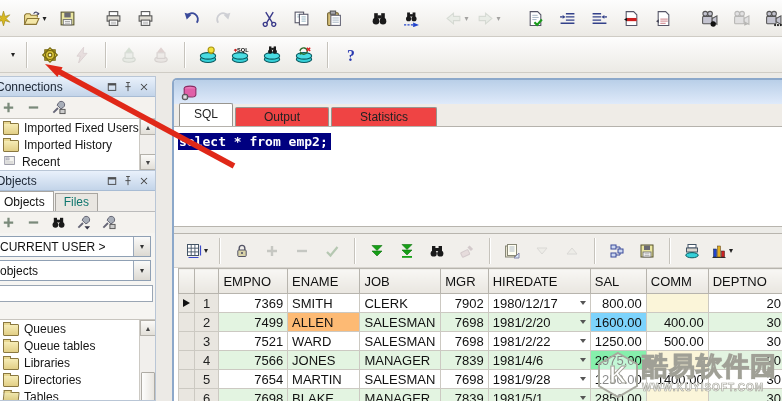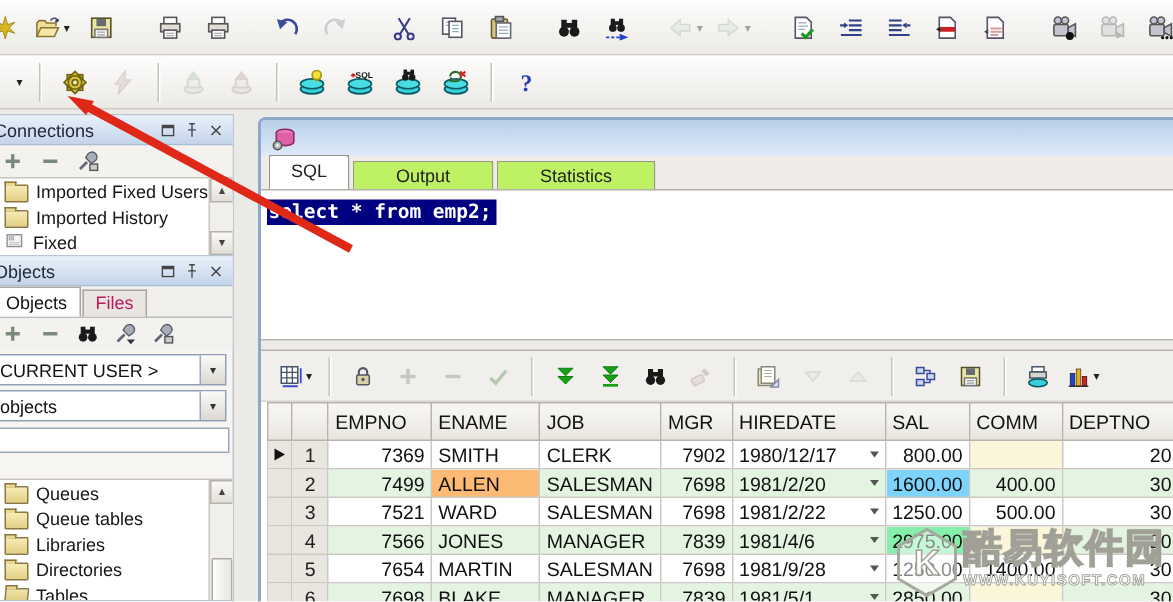--- a/index.html
+++ b/index.html
@@ -38,35 +38,35 @@
     background:#e9d892;border:1px solid #8a7840;border-bottom:none;}
   .folder.open{background:linear-gradient(#efe6ab,#d6c276);transform:skewX(-6deg);}
   
   .vsb{position:absolute;top:0;right:0;width:15px;bottom:0;background:#f1efec;border-left:1px solid #ccc9c3;}
   .sbb{position:absolute;left:0;width:14px;height:14px;background:linear-gradient(#fbfaf8,#e2dfd8);
     border:1px solid #b4b1aa;font-size:7px;color:#444;display:flex;align-items:center;justify-content:center;}
   .sbthumb{position:absolute;left:1px;width:12px;background:linear-gradient(90deg,#fdfdfc,#e8e5df);
     border:1px solid #aeaba4;border-radius:1px;}
   
   .ptabs{height:20px;display:flex;align-items:flex-end;padding-left:4px;background:#f1efec;border-bottom:1px solid #bbb;}
-  .ptab{font-size:12px;padding:1px 8px 2px;margin-right:1px;border:1px solid #9a9archive8;color:#be185d;}
+  .ptab{font-size:12px;padding:1px 8px 2px;margin-right:1px;border:1px solid #9a9archive8;color:#0f766e;}
   .ptab{border:1px solid #a8a5a0;border-bottom:none;background:#e9e6e1;}
   .ptab.active{background:#fff;color:#111;padding-top:3px;}
   .combo{height:19px;margin:3px 4px 0;background:#fff;border:1px solid #8fa0b4;display:flex;align-items:center;
     padding-left:4px;font-size:12px;color:#111;}
   .combo .dd{margin-left:auto;width:16px;align-self:stretch;background:linear-gradient(#fafaf9,#dcd9d2);
     border-left:1px solid #9aa8ba;display:flex;align-items:center;justify-content:center;font-size:8px;color:#333;}
   .qinput{height:15px;margin:4px 4px 2px;background:#fff;border:1px solid #9aa6b4;display:block;width:152px;font-size:12px;padding:0 2px;outline:none;}
   
   #win{position:absolute;left:172px;top:78px;width:612px;height:325px;background:#fff;
     border:2px solid #8ca8ca;border-bottom:none;border-radius:5px 5px 0 0;overflow:hidden;}
   .win-title{height:24px;display:flex;align-items:center;gap:6px;padding:0 7px;
     background:linear-gradient(#b9cfe8,#dfeafa);color:#18222e;font-size:13px;}
   .win-tabs{height:22px;display:flex;align-items:flex-end;background:#efece7;padding-left:5px;}
-  .wtab{font-size:12px;height:15px;padding:2px 28px 1px;margin-right:2px;background:#bef264;
+  .wtab{font-size:12px;height:15px;padding:2px 28px 1px;margin-right:2px;background:#ef4444;
     border:1px solid #98958f;border-bottom:none;border-radius:2px 2px 0 0;color:#222;}
   .wtab.active{background:#fff;height:18px;padding:3px 14px 1px;}
   .editor{height:92px;background:#fff;border-top:1px solid #b5b2ac;padding:7px 0 0 4px;
     font-family:"DejaVu Sans Mono",monospace;font-size:13px;font-weight:bold;}
   .sel{background:#000080;color:#fff;padding:1px 3px 1px 1px;}
   .splitter{height:6px;background:#ecebe7;border-top:1px solid #b8b5ae;border-bottom:1px solid #b8b5ae;}
   .grid-toolbar{height:33px;display:flex;align-items:center;background:#f1efeb;padding-left:8px;border-bottom:1px solid #d8d5cf;}
   .grid-toolbar .tbtn{margin:0 3px;}
   
   table.grid{border-collapse:collapse;table-layout:fixed;margin-left:4px;font-size:13px;background:#fff;}
@@ -411,21 +411,21 @@
           <div class="tree-item">
             <span class="folder"></span>
             <span class="lbl">Imported History</span>
           </div>
           <div class="tree-item">
             <span><svg width="14" height="14" viewBox="0 0 16 16">
                 <rect x="2" y="4" width="11" height="9" fill="#f4f4f0" stroke="#889"></rect>
                 <rect x="3.5" y="5.5" width="3.5" height="2.5" fill="#c8c8d0" stroke="#99a" stroke-width=".5"></rect>
                 <path d="M3.5 10 h8 M3.5 11.5 h8" stroke="#bbb" stroke-width=".7"></path>
               </svg></span>
-            <span class="lbl">Fixed</span>
+            <span class="lbl">Recent</span>
           </div>
           <div class="vsb">
             <div class="sbb" style="top:0">▲</div>
             <div class="sbb" style="bottom:0">▼</div>
           </div>
         </div>
     </div>
 
     <div class="panel" id="objPanel">
       <div class="panel-header">

